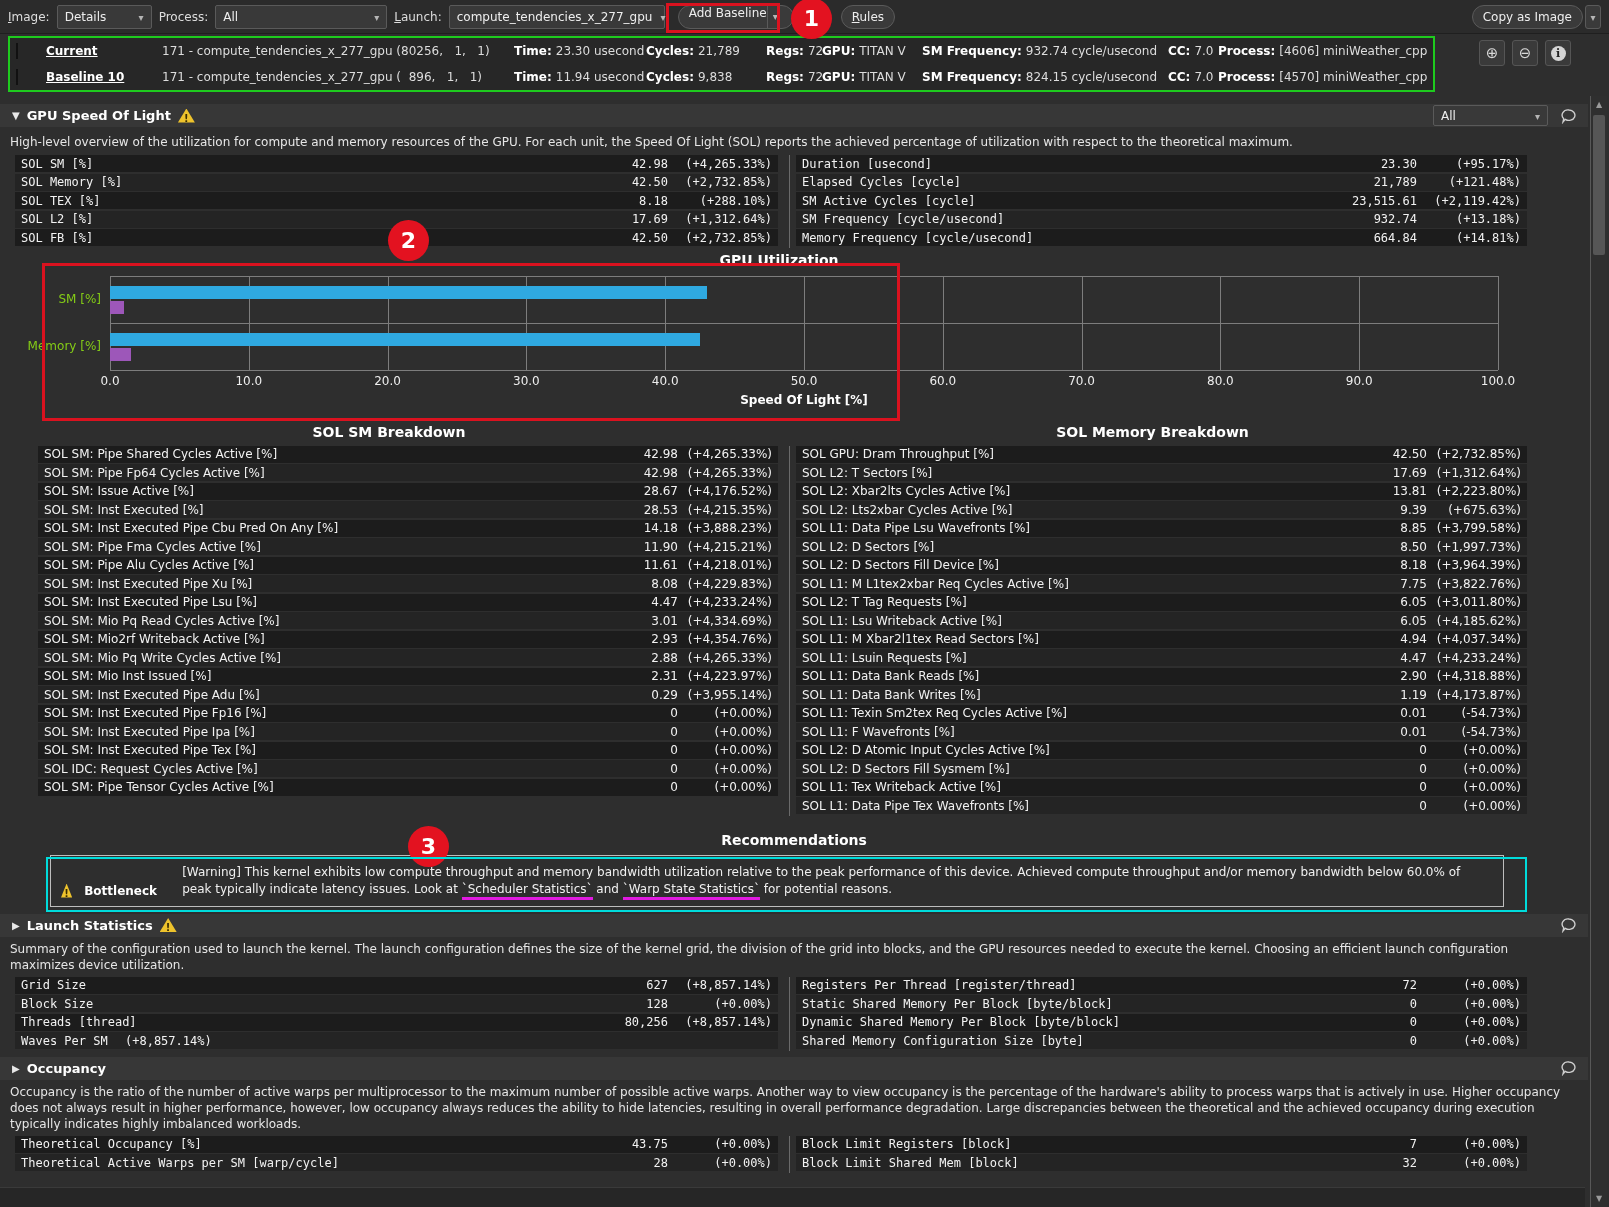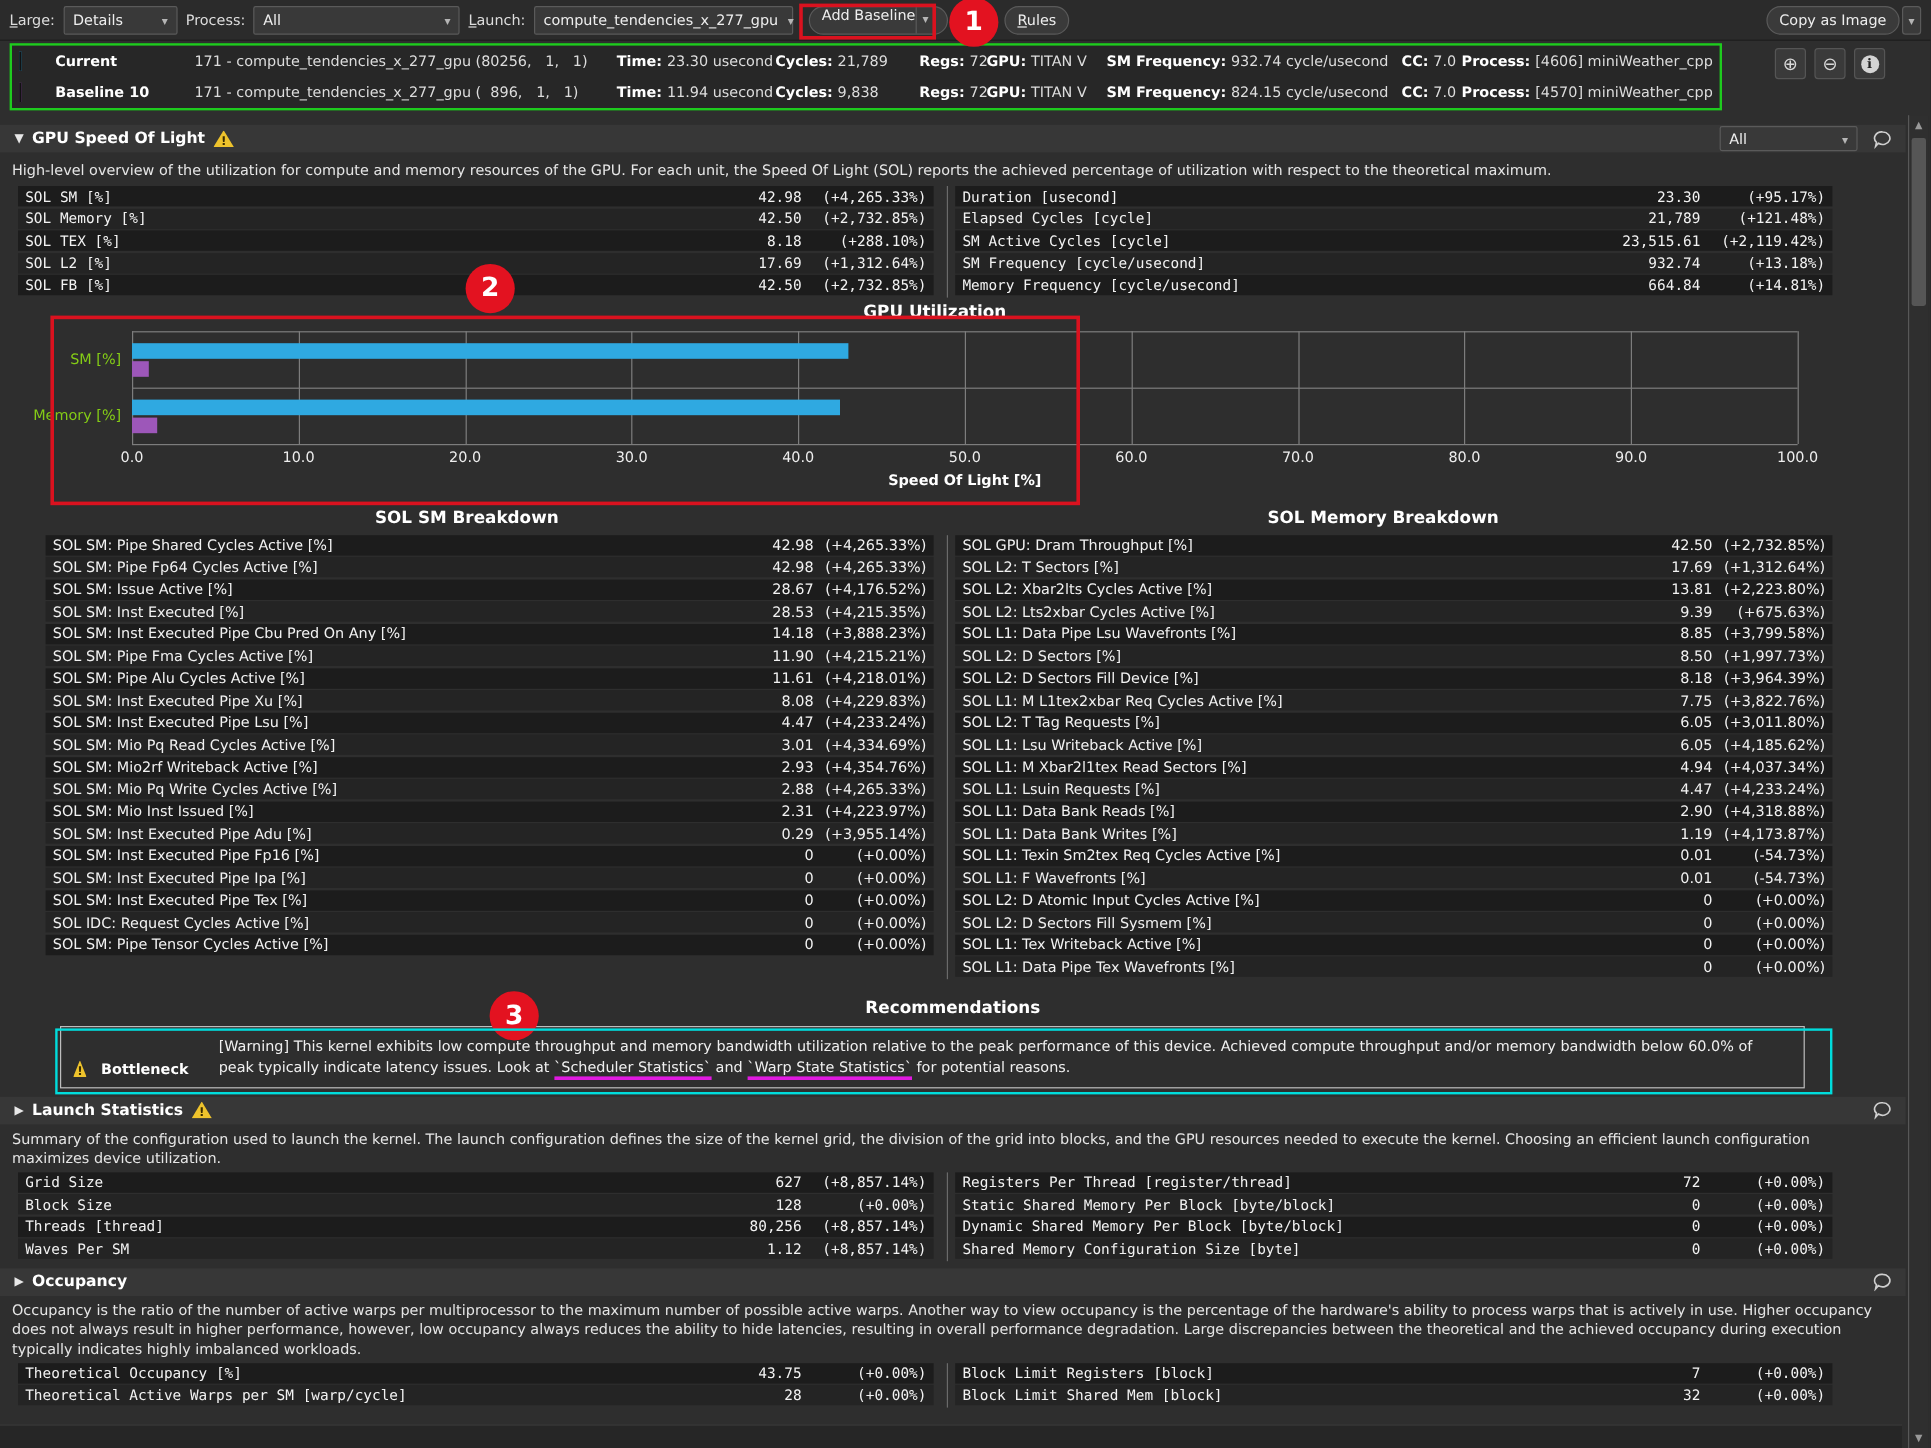--- a/index.html
+++ b/index.html
@@ -27,21 +27,21 @@
   .mini-btn { width:16px; height:24px; background:#3a3a3a; border:1px solid #5a5a5a;
          border-radius:3px; display:flex; align-items:center; justify-content:center; }
   
   .summary { position:absolute; left:8px; top:36px; width:1427px; height:56px;
              border:2px solid #1ecb1e; background:#272727; }
   .srow { display:grid; height:26px; align-items:center; padding-left:6px;
           grid-template-columns: 30px 116px 352px 132px 120px 56px 100px 246px 50px auto;
           white-space:nowrap; }
   .srow b { margin-right:4px; color:#fff; }
   .swatch { width:13px; height:13px; border:1px solid #111; }
-  .sname { font-weight:bold; color:#fff; }
+  .sname { font-weight:bold; color:#fff;text-decoration:underline; }
   .skernel { white-space:pre; }
   .baseline-actions { position:absolute; right:38px; top:40px; display:flex; gap:7px; }
   .sq-btn { width:26px; height:26px; background:#3a3a3a; border:1px solid #555;
             border-radius:3px; display:flex; align-items:center; justify-content:center;
             font-size:15px; color:#d8d8d8; }
   .icon-zoom-in::after { content:"⊕"; }
   .icon-zoom-out::after { content:"⊖"; }
   .info-dot { width:15px; height:15px; border-radius:50%; background:#d4d4d4; color:#222;
               font-weight:bold; font-size:11px; display:flex; align-items:center;
               justify-content:center; font-family:"DejaVu Serif", serif; }
@@ -118,21 +118,21 @@
               background:#565656; border-radius:2px; }
   .bottom-strip { position:absolute; left:0; right:24px; bottom:0; height:20px;
                   background:#262626; border-top:1px solid #3a3a3a; }
 </style>
 </head>
 <body>
 
 <div class="app">
 
   <div class="toolbar">
-    <span class="tb-label mn">Large:</span>
+    <span class="tb-label mn">Image:</span>
     <div class="dd" style="width:95px">
       <span>Details</span>
       <span class="caret"></span>
     </div>
     <span class="tb-label">Process:</span>
     <div class="dd" style="width:172px">
       <span>All</span>
       <span class="caret"></span>
     </div>
     <span class="tb-label mn">Launch:</span>
@@ -604,21 +604,20 @@
           </div>
 
           <div class="trow">
             <span class="tl">Threads [thread]</span>
             <span class="tv">80,256</span>
             <span class="td">(+8,857.14%)</span>
           </div>
 
           <div class="trow">
             <span class="tl">Waves Per SM</span>
-            <span class="tv">1.12</span>
             <span class="td">(+8,857.14%)</span>
           </div>
         </div>
       <div class="col-r tbl mono">
 
           <div class="trow">
             <span class="tl">Registers Per Thread [register/thread]</span>
             <span class="tv">72</span>
             <span class="td">(+0.00%)</span>
           </div>

